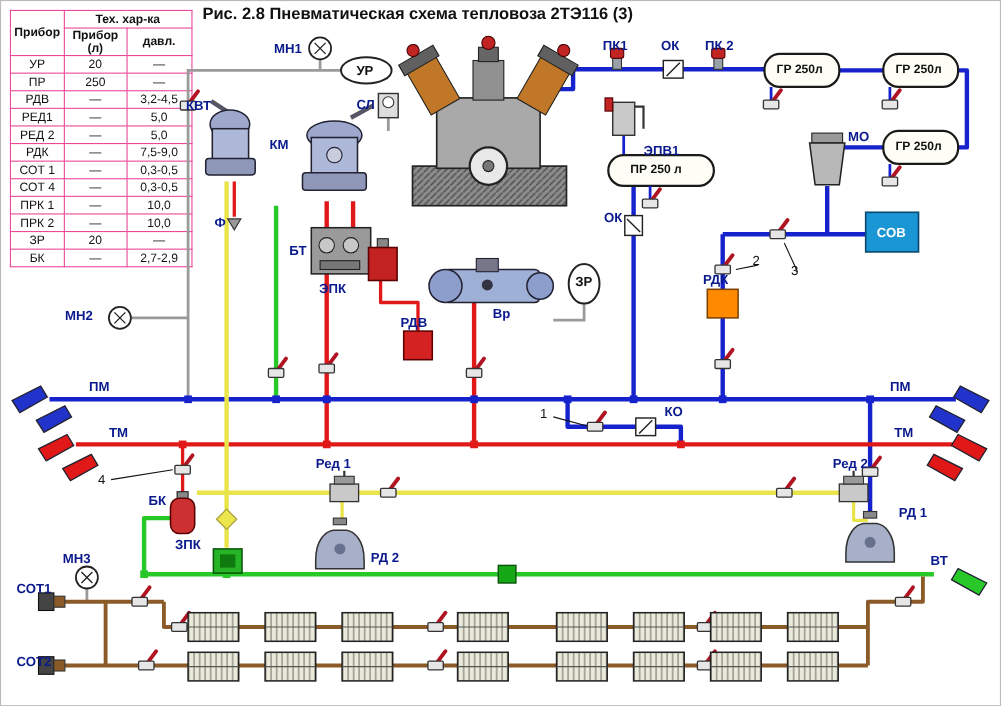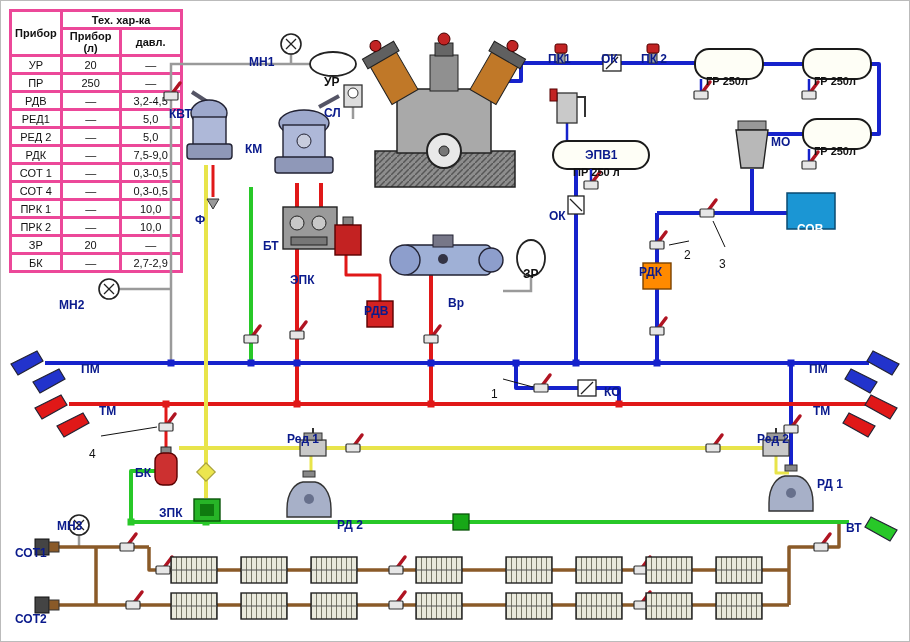--- a/index.html
+++ b/index.html
@@ -2,34 +2,35 @@
 <html><head>
 <meta charset="utf-8">
 <style>
   html,body{margin:0;padding:0;background:#fff;}
   .stage{position:relative;width:910px;height:642px;background:#fff;overflow:hidden;
          font-family:"Liberation Sans",sans-serif;border:1px solid #bbb;box-sizing:border-box;}
   .stage svg{position:absolute;left:0;top:0;}
   .title{position:absolute;left:183px;top:3px;font:bold 15px "Liberation Sans",sans-serif;color:#111;white-space:nowrap;}
   .spec{position:absolute;left:8px;top:8px;border-collapse:collapse;background:#fff;
         font:11px "Liberation Sans",sans-serif;color:#111;}
-  .spec th,.spec td{border:3px solid #ec4899;padding:0 3px;text-align:center;height:15px;line-height:12px;}
+  .spec th,.spec td{border:1px solid #ec4899;padding:0 3px;text-align:center;height:15px;line-height:12px;}
   .spec th{font-weight:bold;}
   .cdev{width:40px}.cvol{width:50px}.cprs{width:52px}
-  .lbl{position:absolute;font:bold 12px "Liberation Sans",sans-serif;color:#0a1a8c;white-space:nowrap;margin-top:18px;}
+  .lbl{position:absolute;font:bold 12px "Liberation Sans",sans-serif;color:#0a1a8c;white-space:nowrap;}
   .lbl.k{color:#111;}
   .lbl.n{color:#111;font-weight:normal;}
   .lbl.w{color:#fff;}
   .lbl.s{font-size:11px;}
 </style>
 </head>
 <body>
 
 <div class="stage">
 
+  <div class="title">Рис. 2.8  Пневматическая схема тепловоза 2ТЭ116 (3)</div>
 
   <table class="spec">
     <tbody>
         <tr>
       <th rowspan="2" class="cdev">Прибор</th>
       <th colspan="2">Тех. хар-ка</th>
     </tr>
     <tr>
       <th class="cvol">Прибор (л)</th>
       <th class="cprs">давл.</th>

